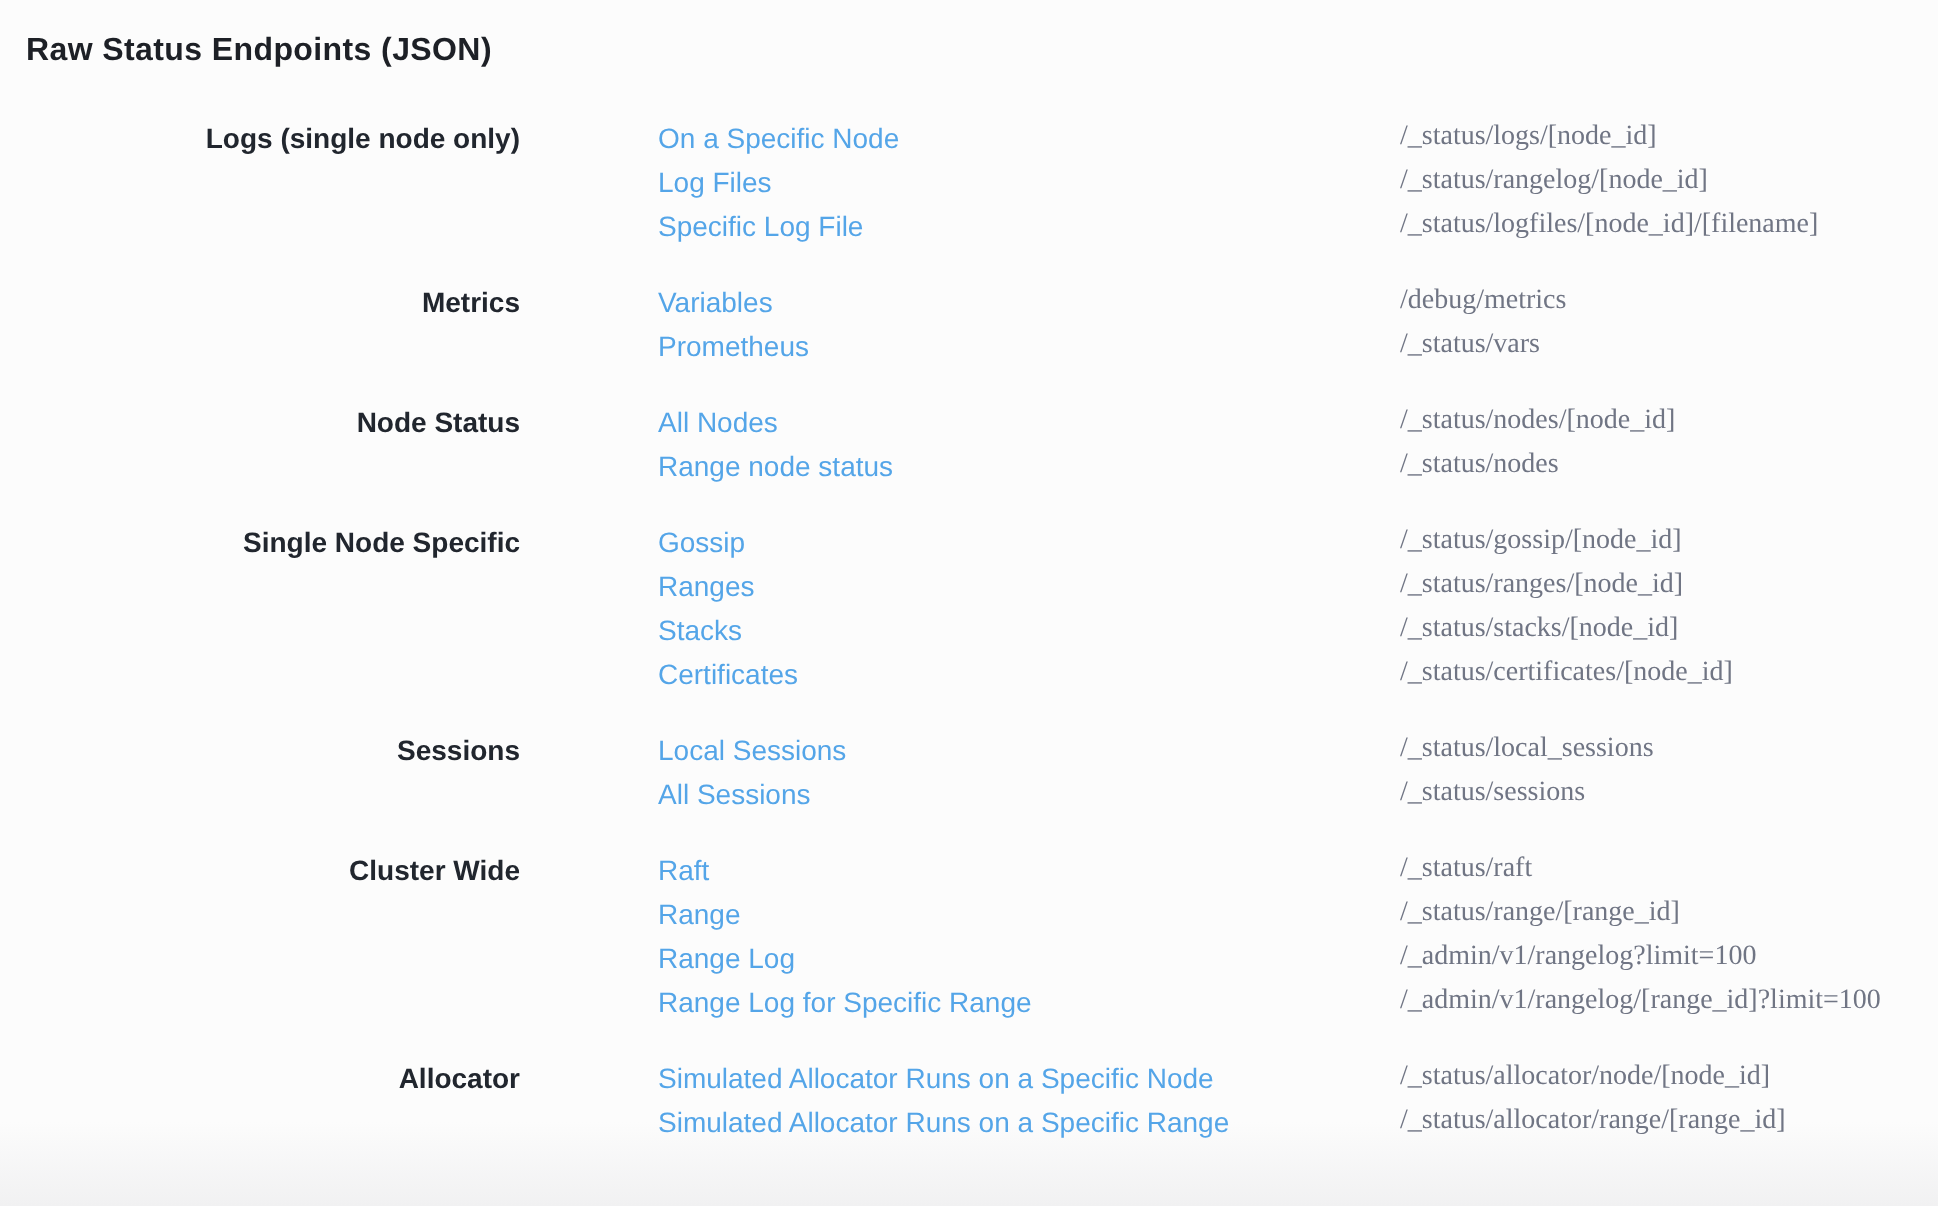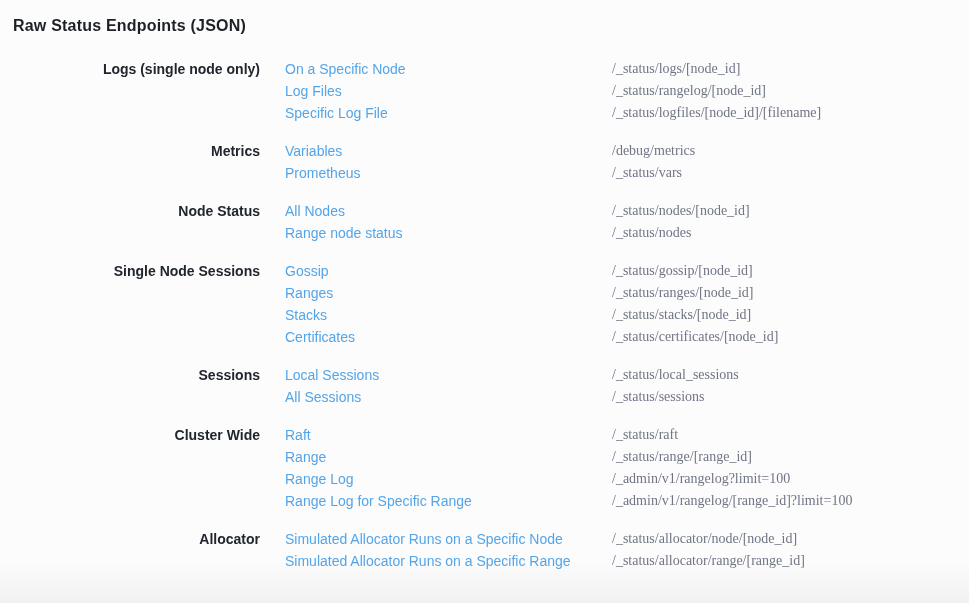--- a/index.html
+++ b/index.html
@@ -23,20 +23,21 @@
     color: var(--heading, #1d2026);
     line-height: 26px;
   }
   .endpoints-table {
     margin-top: 19px;
   }
   .group {
     display: grid;
     grid-template-columns: 260px 352px 1fr;
     margin-bottom: 16px;
+    gap: 44px;
   }
   .cat-cell {
     text-align: right;
     font-size: 14px;
     font-weight: 600;
     color: var(--category, #21262e);
     line-height: 22px;
     white-space: nowrap;
   }
   .links-cell {
@@ -99,21 +100,21 @@
       <div class="links-cell">
         <a class="link" href="#">All Nodes</a>
         <a class="link" href="#">Range node status</a>
       </div>
       <div class="paths-cell">
         <div class="path">/_status/nodes/[node_id]</div>
         <div class="path">/_status/nodes</div>
       </div>
     </section>
     <section class="group">
-      <div class="cat-cell">Single Node Sessions</div>
+      <div class="cat-cell">Single Node Specific</div>
       <div class="links-cell">
         <a class="link" href="#">Gossip</a>
         <a class="link" href="#">Ranges</a>
         <a class="link" href="#">Stacks</a>
         <a class="link" href="#">Certificates</a>
       </div>
       <div class="paths-cell">
         <div class="path">/_status/gossip/[node_id]</div>
         <div class="path">/_status/ranges/[node_id]</div>
         <div class="path">/_status/stacks/[node_id]</div>

